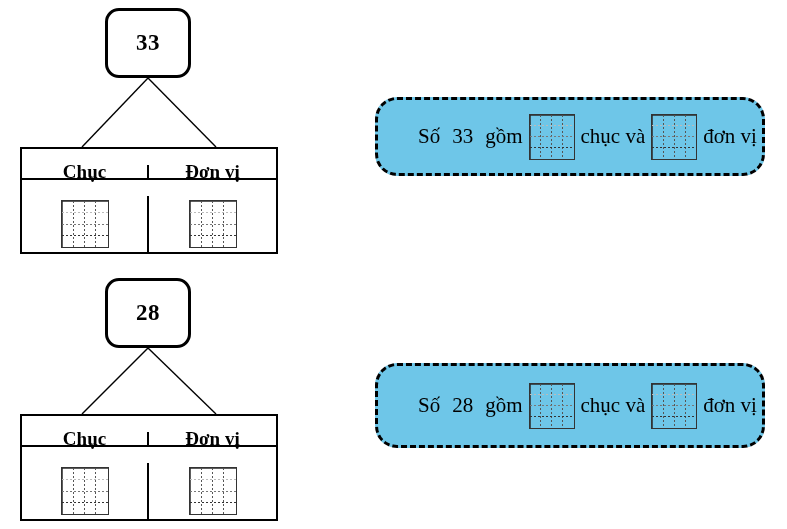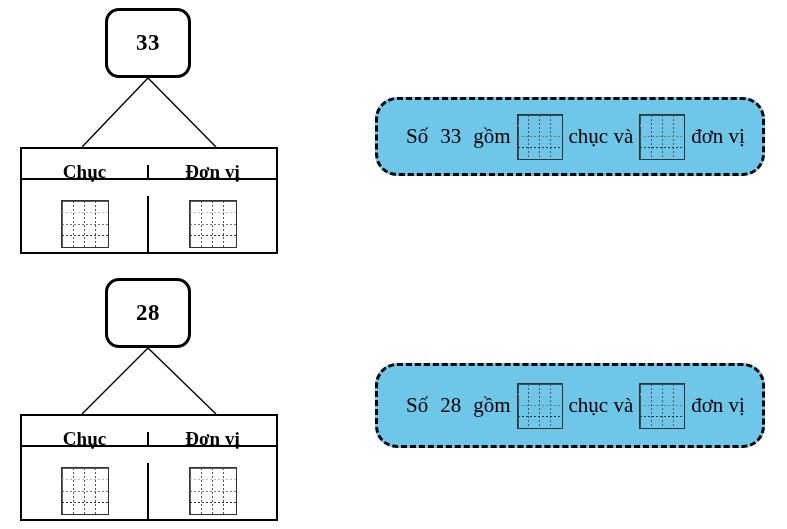--- a/index.html
+++ b/index.html
@@ -136,21 +136,21 @@
     border-radius: 22px;
     box-sizing: border-box;
     display: flex;
     align-items: center;
   }
   .callout-text {
     display: flex;
     align-items: center;
     font-size: 21px;
     white-space: nowrap;
-    padding-left: 22px;
+    padding-left: 34px;
   }
   .callout-text .seg { padding: 0 6px; }
 </style>
 </head>
 <body>
 
 <div class="num-bubble" style="left:105px; top:8px;">
   <span>33</span>
 </div>
 

